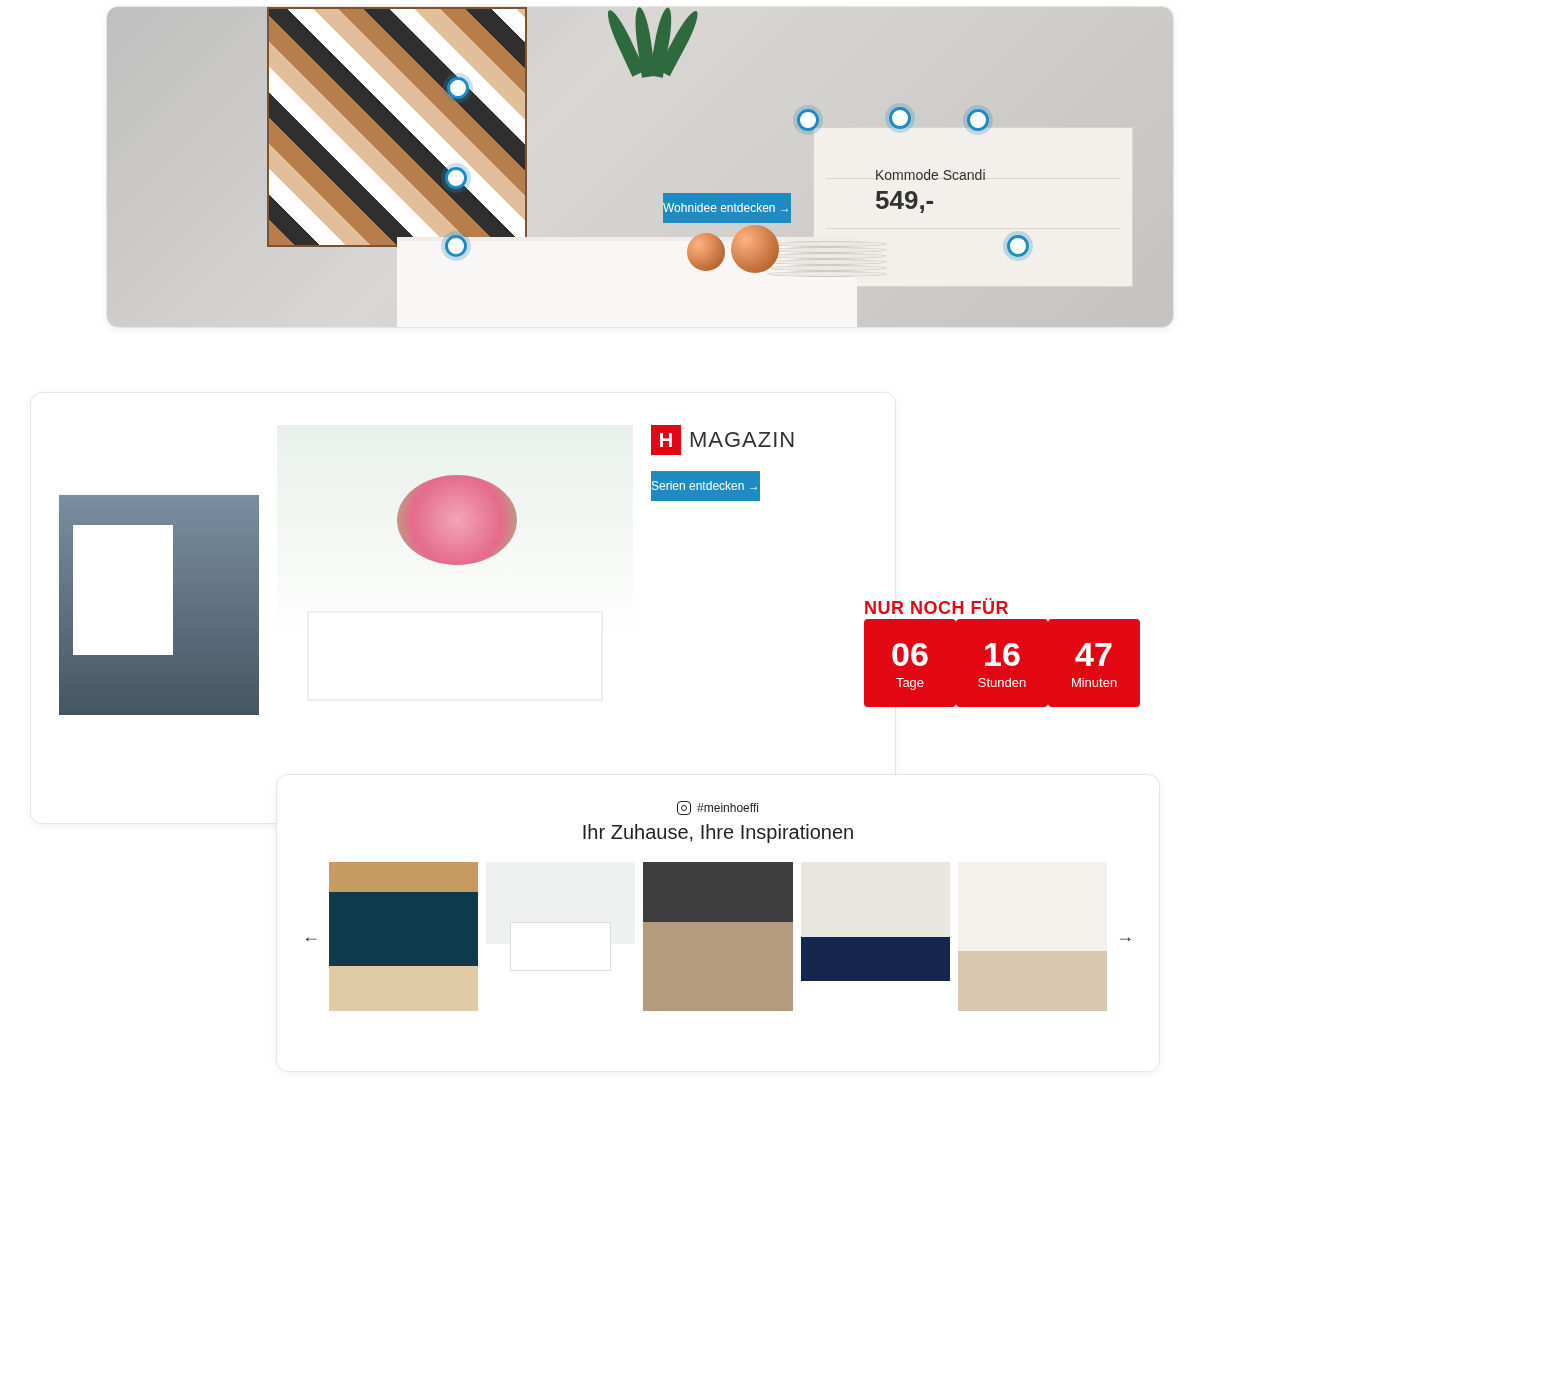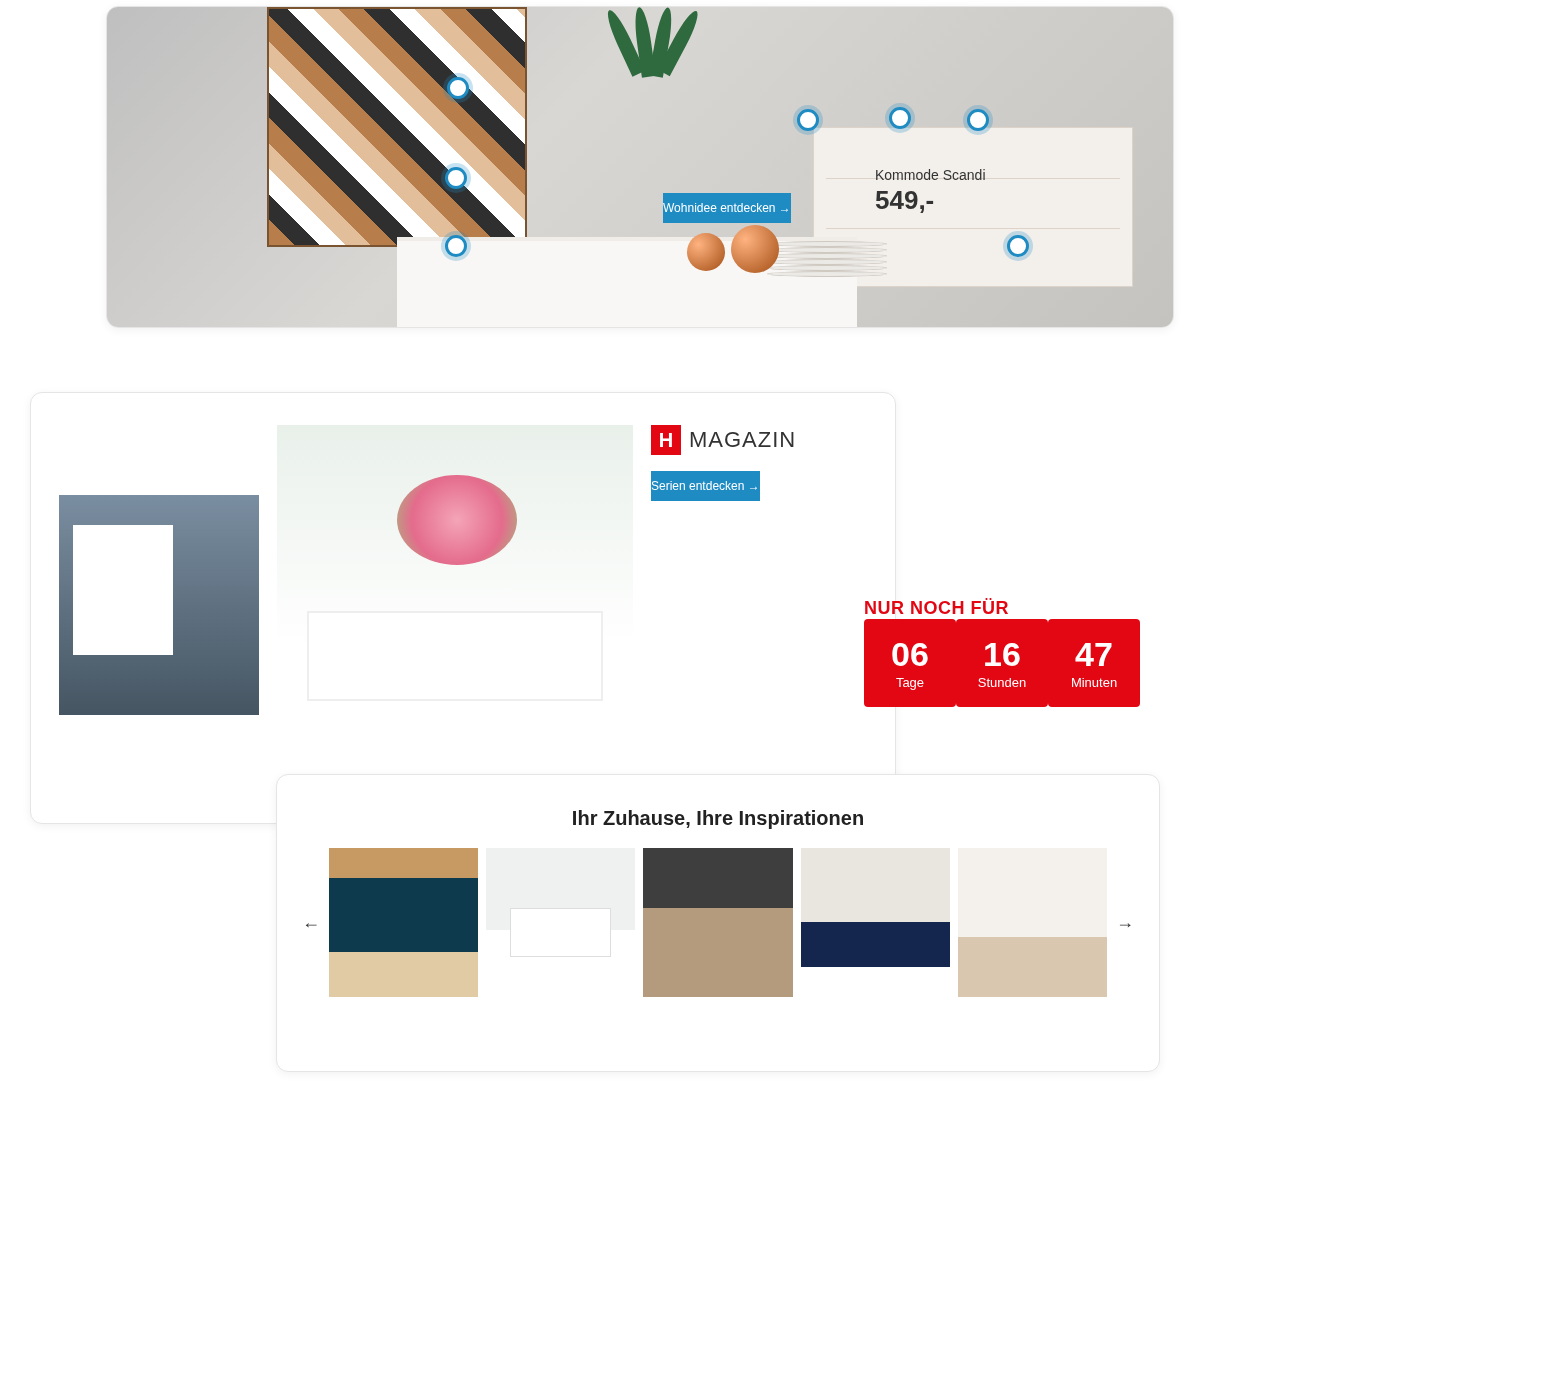--- a/index.html
+++ b/index.html
@@ -110,21 +110,21 @@
 .cd-lbl{font-size:13px;margin-top:4px;}
 
 
 .social-card{
   position:absolute;left:276px;top:774px;width:884px;height:298px;
   border:1px solid #e5e5e5;border-radius:12px;background:#fff;
   box-shadow:0 2px 10px rgba(0,0,0,.06);
   padding:26px 24px 20px;
 }
 .sc-hash{text-align:center;font-size:12px;color:#222;display:flex;justify-content:center;align-items:center;gap:6px;}
-.sc-title{text-align:center;font-size:20px;font-weight:700;color:#222;margin-top:6px;}
+.sc-title{text-align:center;font-size:20px;font-weight:400;color:#222;margin-top:6px;}
 .sc-row{position:relative;margin-top:18px;display:flex;gap:8px;align-items:center;}
 .sc-arrow{width:20px;height:20px;display:flex;align-items:center;justify-content:center;font-size:18px;color:#333;cursor:pointer;flex:0 0 auto;}
 .sc-tiles{flex:1;display:flex;gap:8px;}
 .sc-tile{flex:1;aspect-ratio:1/1;background:#ccc;}
 .t1{background:linear-gradient(#c79a64 0%,#c79a64 20%,#0d3b4d 20%,#0d3b4d 70%,#e0cba5 70%);}
 .t2{background:linear-gradient(#eef1f0 0%,#eef1f0 55%,#fff 55%,#fff 100%);position:relative;}
 .t2:after{content:"";position:absolute;left:24px;right:24px;top:60px;bottom:40px;background:#fff;border:1px solid #ddd;}
 .t3{background:linear-gradient(180deg,#3e3e3e 0%,#3e3e3e 40%,#b49b7d 40%);}
 .t4{background:linear-gradient(#e9e5df 0%,#e9e5df 50%,#14264e 50%,#14264e 80%,#fff 80%);}
 .t5{background:linear-gradient(#f4f0ec 0%,#f4f0ec 60%,#dac7b0 60%);}
@@ -205,20 +205,24 @@
       <div class="cd-lbl">Stunden</div>
     </div>
     <div class="cd-box">
       <div class="cd-num">47</div>
       <div class="cd-lbl">Minuten</div>
     </div>
   </div>
 </div>
 
 <div class="social-card">
+  <div class="sc-hash">
+    <span class="ig-icon"></span>
+    <span>#meinhoeffi</span>
+  </div>
   <div class="sc-title">Ihr Zuhause, Ihre Inspirationen</div>
   <div class="sc-row">
     <div class="sc-arrow">←</div>
     <div class="sc-tiles">
       <div class="sc-tile t1"></div>
       <div class="sc-tile t2"></div>
       <div class="sc-tile t3"></div>
       <div class="sc-tile t4"></div>
       <div class="sc-tile t5"></div>
     </div>

